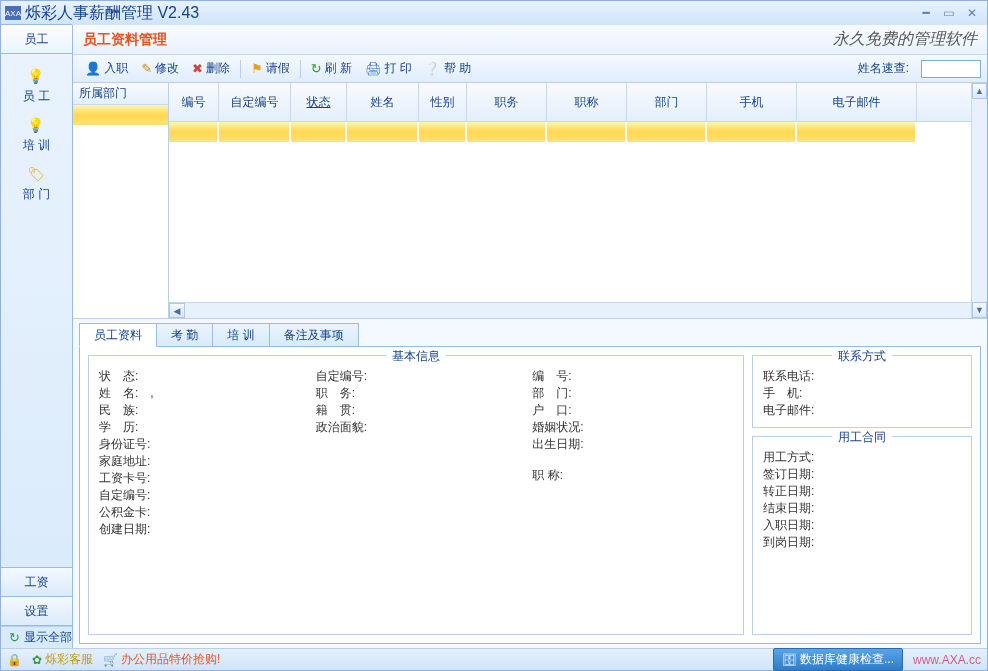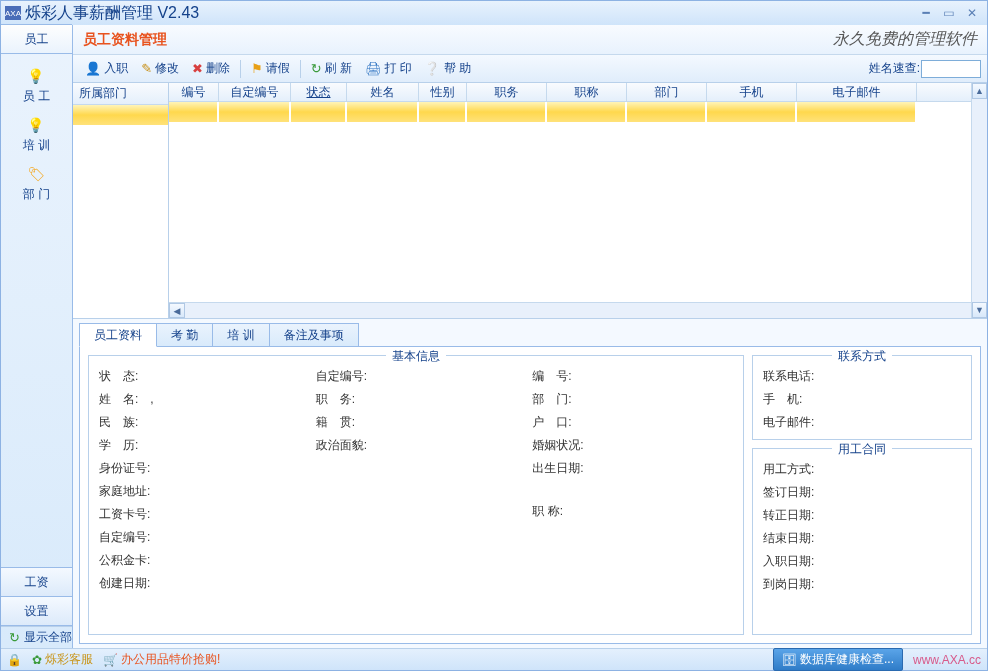--- a/index.html
+++ b/index.html
@@ -23,29 +23,29 @@
 .show-all { height: 22px; display: flex; align-items: center; gap: 4px; padding-left: 8px; color: #15428b; cursor: pointer; border-top: 1px solid #b8d0ea; }
 .refresh-icon { color: #3a9a3a; font-size: 13px; }
 .content { flex: 1; display: flex; flex-direction: column; min-width: 0; background: #fff; }
 .content-header { height: 30px; display: flex; align-items: center; padding: 0 10px; background: linear-gradient(#f8fbff, #e8f2fd); border-bottom: 1px solid #c5d9ed; }
 .content-title { color: #e8531f; font-weight: bold; font-size: 14px; }
 .slogan { margin-left: auto; font-family: KaiTi, serif; font-size: 16px; color: #555; font-style: italic; }
 .toolbar { height: 28px; display: flex; align-items: center; padding: 0 6px; gap: 1px; background: linear-gradient(#f4f9ff, #e0edfb); border-bottom: 1px solid #b8d0ea; }
 .tbtn { display: flex; align-items: center; gap: 3px; padding: 2px 6px; cursor: pointer; color: #15428b; }
 .tbtn-icon { font-size: 13px; }
 .sep { width: 1px; height: 18px; background: #b8d0ea; margin: 0 3px; }
-.quick-search { margin-left: auto; display: flex; align-items: center; gap: 1px; color: #15428b; }
+.quick-search { margin-left: auto; display: flex; align-items: center; gap: 12px; color: #15428b; }
 .quick-search input { width: 60px; height: 18px; border: 1px solid #7eadd9; padding: 0 2px; font-size: 12px; }
 .grid-area { flex: 0 0 236px; display: flex; border-bottom: 1px solid #b8d0ea; }
 .dept-col { width: 96px; border-right: 1px solid #b8d0ea; display: flex; flex-direction: column; }
 .dept-header { height: 22px; background: linear-gradient(#f9fbfe, #e4effb); border-bottom: 1px solid #c5d9ed; display: flex; align-items: center; padding-left: 6px; color: #15428b; }
 .dept-body { flex: 1; background: #fff; }
 .dept-row { height: 20px; background: linear-gradient(#fff4b8, #ffd84d, #ffe27a); }
 .grid-main { flex: 1; display: flex; flex-direction: column; position: relative; overflow: hidden; }
-.grid-headers { height: 19px; display: flex; background: linear-gradient(#f9fbfe, #e4effb); border-bottom: 1px solid #c5d9ed; }
+.grid-headers { height: 39px; display: flex; background: linear-gradient(#f9fbfe, #e4effb); border-bottom: 1px solid #c5d9ed; }
 .gh { border-right: 1px solid #c5d9ed; display: flex; align-items: center; justify-content: center; color: #15428b; flex-shrink: 0; }
 .grid-body { flex: 1; background: #fff; overflow: hidden; }
 .grid-row { height: 20px; display: flex; }
 .gc { border-right: 1px solid transparent; height: 100%; background: linear-gradient(#fff4b8, #ffd84d, #ffe27a); flex-shrink: 0; margin-right: 2px; }
 .vscroll { position: absolute; right: 0; top: 0; bottom: 0; width: 16px; background: #e8f0fb; border-left: 1px solid #c5d9ed; }
 .vscroll-btn { height: 16px; background: linear-gradient(#f4f9ff, #d8e8fa); border: 1px solid #b0c8e4; display: flex; align-items: center; justify-content: center; font-size: 9px; color: #4a6b9a; }
 .hscroll { height: 16px; background: #e8f0fb; border-top: 1px solid #c5d9ed; display: flex; }
 .hscroll-btn { width: 16px; background: linear-gradient(#f4f9ff, #d8e8fa); border: 1px solid #b0c8e4; display: flex; align-items: center; justify-content: center; font-size: 9px; color: #4a6b9a; }
 .hscroll-track { flex: 1; }
 .detail-area { flex: 1; display: flex; flex-direction: column; padding: 4px 6px 4px 6px; background: #f4f9ff; min-height: 0; }
@@ -53,21 +53,21 @@
 .dtab { padding: 3px 14px; border: 1px solid #99bbe8; border-bottom: none; background: linear-gradient(#eaf3fd, #d8eafb); margin-right: -1px; cursor: pointer; color: #15428b; display: flex; align-items: center; }
 .dtab.active { background: #fff; border-bottom: 1px solid #fff; position: relative; z-index: 1; }
 .detail-body { flex: 1; border: 1px solid #99bbe8; background: #fff; margin-top: -1px; padding: 8px; display: flex; gap: 8px; min-height: 0; }
 .fieldset { border: 1px solid #b8d0ea; position: relative; padding: 12px 10px 8px; }
 .fs-legend { position: absolute; top: -8px; left: 50%; transform: translateX(-50%); background: #fff; padding: 0 6px; color: #15428b; white-space: nowrap; }
 .fs-basic { flex: 1; }
 .fs-right { width: 220px; display: flex; flex-direction: column; gap: 8px; }
 .fs-contact { }
 .fs-contract { flex: 1; }
 .field-grid { display: grid; grid-template-columns: repeat(3, 1fr); gap: 6px 16px; }
-.field-col { display: flex; flex-direction: column; gap: 6px; }
+.field-col { display: flex; flex-direction: column; }
 .fld { color: #333; white-space: nowrap; }
 .statusbar { height: 22px; background: linear-gradient(#e4f0fd, #cfe4fa); border-top: 1px solid #b8d0ea; display: flex; align-items: center; padding: 0 6px; gap: 10px; }
 .sb-item { display: flex; align-items: center; gap: 3px; color: #15428b; cursor: pointer; }
 .sb-link { color: #c8951a; }
 .sb-promo { color: #e8531f; }
 .sb-right { margin-left: auto; display: flex; align-items: center; gap: 10px; }
 .sb-btn { background: linear-gradient(#5aa4e8, #2f7cc8); color: #fff; padding: 2px 8px; border: 1px solid #2a6ab0; border-radius: 2px; display: flex; align-items: center; gap: 3px; cursor: pointer; }
 .sb-url { color: #d85a8a; }
 </style>
 </head>

